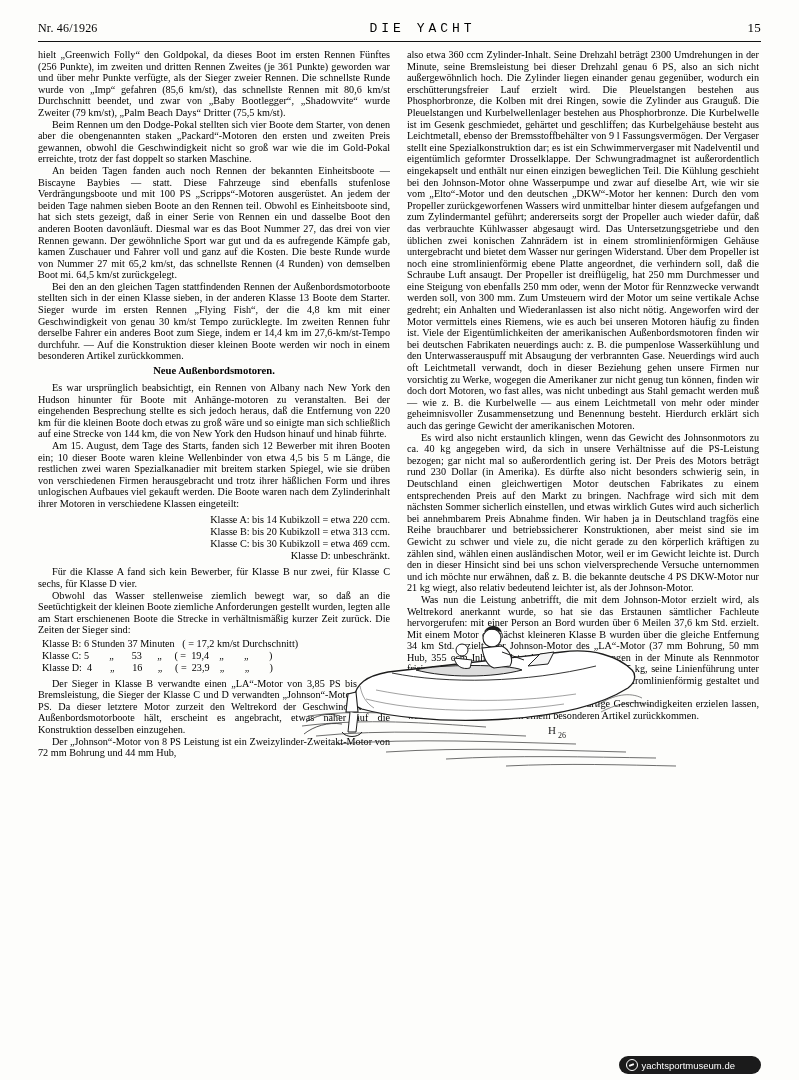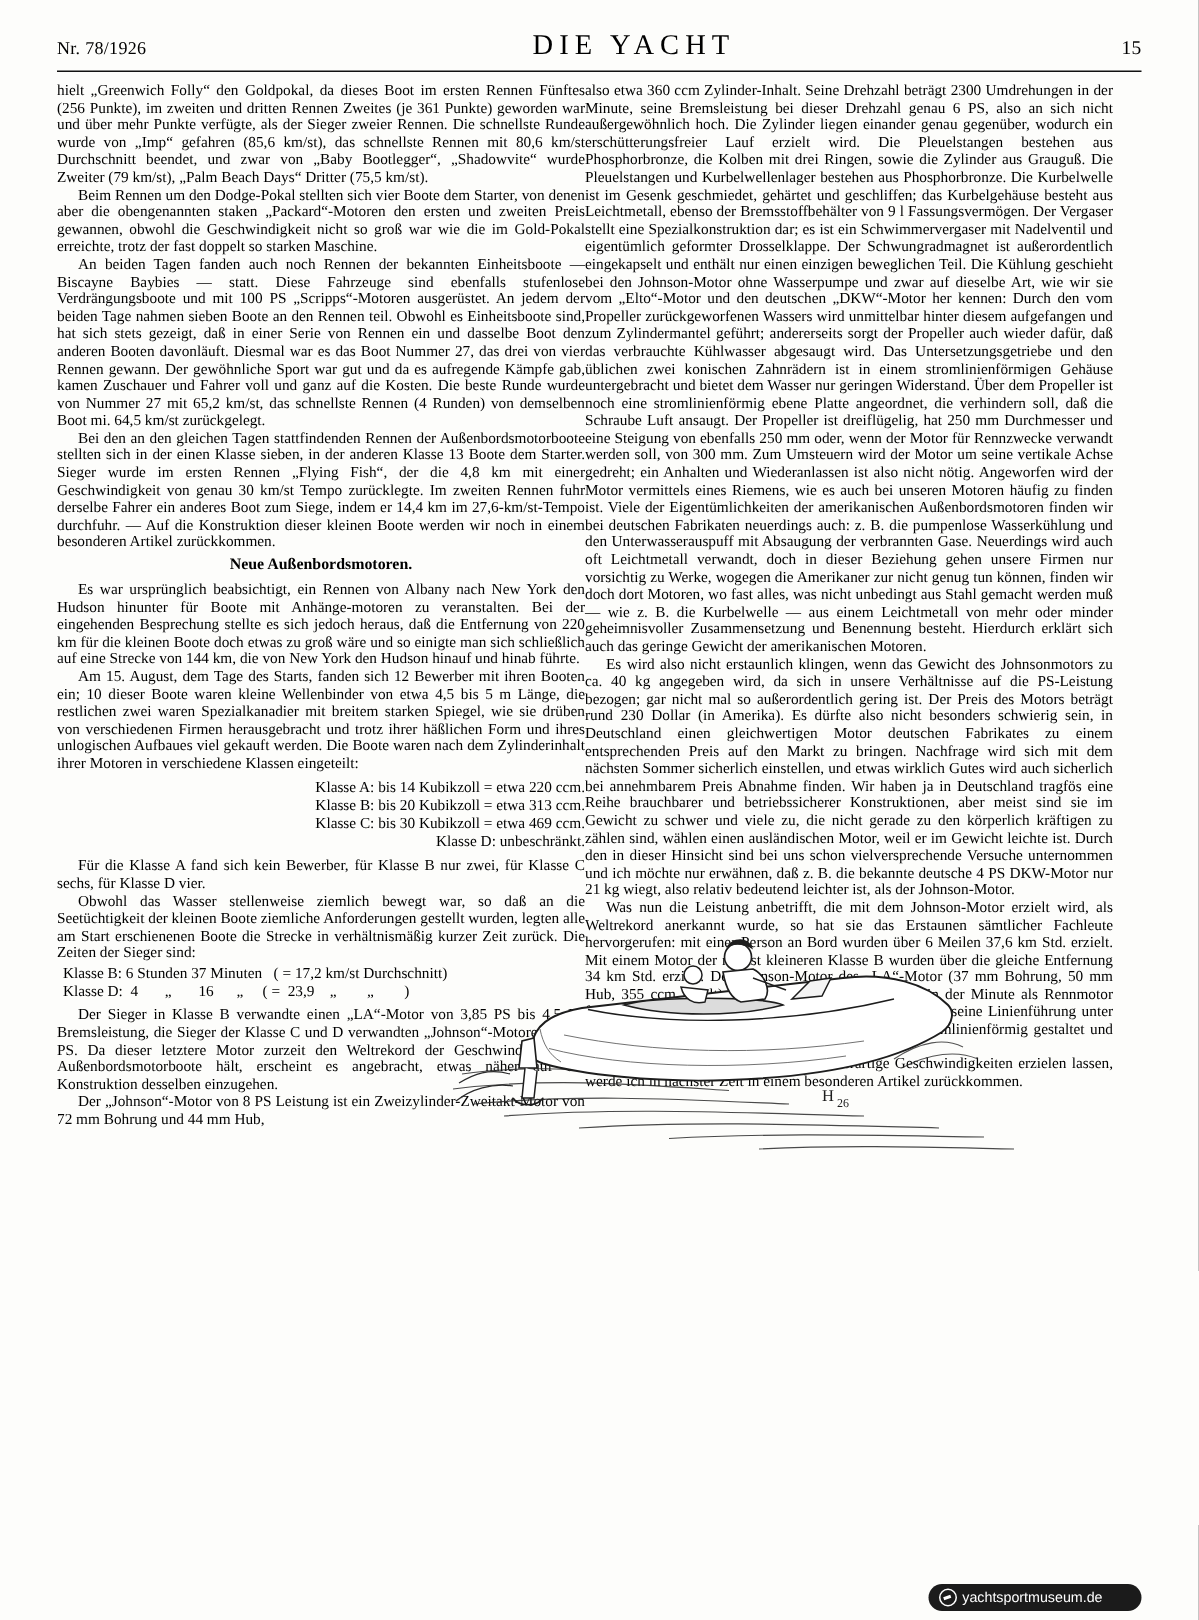--- a/index.html
+++ b/index.html
@@ -10,26 +10,26 @@
   }
   .sheet{
     position:absolute;left:38px;top:20px;right:38px;bottom:24px;
   }
   .header{
     display:flex;align-items:baseline;justify-content:space-between;
     font-size:12.5px;letter-spacing:.2px;padding-bottom:3px;
   }
   .header .issue{font-size:12px;}
   .header .title{
-    font-size:19px;letter-spacing:4px;font-weight:normal;
-    font-family:Liberation Serif, serif;
+    font-size:13px;letter-spacing:4px;font-weight:normal;
+    font-family:Liberation Mono, monospace;
   }
   .header .pageno{font-size:13px;}
   .rule{border-top:1px solid #111;margin-top:2px;margin-bottom:7px;}
-  .cols{display:flex;}
+  .cols{display:flex;gap:17px;}
   .col{width:352px;}
   p{
     margin:0 0 0 0;font-size:10.2px;line-height:11.6px;
     text-align:justify;text-justify:inter-word;
     hyphens:auto;-webkit-hyphens:auto;
   }
   p.ind{text-indent:14px;}
   h3.sub{
     font-size:10.6px;text-align:center;margin:7px 0 1px 0;font-weight:bold;
     line-height:12px;
@@ -64,21 +64,21 @@
   
   .wrapcol{position:relative;}
 </style>
 </head>
 <body>
 
 <div class="page">
   <div class="sheet">
 
     <div class="header">
-      <div class="issue">Nr. 78/1926</div>
+      <div class="issue">Nr. 46/1926</div>
       <div class="title">DIE YACHT</div>
       <div class="pageno">15</div>
     </div>
     <div class="rule"></div>
 
     <div class="cols">
 
       <div class="col">
         <p>hielt „Greenwich Folly“ den Goldpokal, da dieses Boot im ersten Rennen Fünftes (256 Punkte), im zweiten und dritten Rennen Zweites (je 361 Punkte) geworden war und über mehr Punkte verfügte, als der Sieger zweier Rennen. Die schnellste Runde wurde von „Imp“ gefahren (85,6 km/st), das schnellste Rennen mit 80,6 km/st Durchschnitt beendet, und zwar von „Baby Bootlegger“, „Shadowvite“ wurde Zweiter (79 km/st), „Palm Beach Days“ Dritter (75,5 km/st).</p>
         <p class="ind">Beim Rennen um den Dodge-Pokal stellten sich vier Boote dem Starter, von denen aber die obengenannten staken „Packard“-Motoren den ersten und zweiten Preis gewannen, obwohl die Geschwindigkeit nicht so groß war wie die im Gold-Pokal erreichte, trotz der fast doppelt so starken Maschine.</p>
@@ -95,20 +95,21 @@
           <div>Klasse B: bis 20 Kubikzoll = etwa 313 ccm.</div>
           <div>Klasse C: bis 30 Kubikzoll = etwa 469 ccm.</div>
           <div>Klasse D: unbeschränkt.</div>
         </div>
 
         <p class="ind">Für die Klasse A fand sich kein Bewerber, für Klasse B nur zwei, für Klasse C sechs, für Klasse D vier.</p>
         <p class="ind">Obwohl das Wasser stellenweise ziemlich bewegt war, so daß an die Seetüchtigkeit der kleinen Boote ziemliche Anforderungen gestellt wurden, legten alle am Start erschienenen Boote die Strecke in verhältnismäßig kurzer Zeit zurück. Die Zeiten der Sieger sind:</p>
 
         <div class="zeit">
           <div>Klasse B: 6 Stunden 37 Minuten   ( = 17,2 km/st Durchschnitt)</div>
+          <div>Klasse C: 5        „       53      „     ( =  19,4    „        „        )</div>
           <div>Klasse D:  4       „       16      „     ( =  23,9    „        „        )</div>
         </div>
 
         <p class="ind">Der Sieger in Klasse B verwandte einen „LA“-Motor von 3,85 PS bis 4,5 PS Bremsleistung, die Sieger der Klasse C und D verwandten „Johnson“-Motoren von 6 PS. Da dieser letztere Motor zurzeit den Weltrekord der Geschwindigkeit für Außenbordsmotorboote hält, erscheint es angebracht, etwas näher auf die Konstruktion desselben einzugehen.</p>
         <p class="ind">Der „Johnson“-Motor von 8 PS Leistung ist ein Zweizylinder-Zweitakt-Motor von 72 mm Bohrung und 44 mm Hub,</p>
       </div>
 
       <div class="col wrapcol">
         <p>also etwa 360 ccm Zylinder-Inhalt. Seine Drehzahl beträgt 2300 Umdrehungen in der Minute, seine Bremsleistung bei dieser Drehzahl genau 6 PS, also an sich nicht außergewöhnlich hoch. Die Zylinder liegen einander genau gegenüber, wodurch ein erschütterungsfreier Lauf erzielt wird. Die Pleuelstangen bestehen aus Phosphorbronze, die Kolben mit drei Ringen, sowie die Zylinder aus Grauguß. Die Pleuelstangen und Kurbelwellenlager bestehen aus Phosphorbronze. Die Kurbelwelle ist im Gesenk geschmiedet, gehärtet und geschliffen; das Kurbelgehäuse besteht aus Leichtmetall, ebenso der Bremsstoffbehälter von 9 l Fassungsvermögen. Der Vergaser stellt eine Spezialkonstruktion dar; es ist ein Schwimmervergaser mit Nadelventil und eigentümlich geformter Drosselklappe. Der Schwungradmagnet ist außerordentlich eingekapselt und enthält nur einen einzigen beweglichen Teil. Die Kühlung geschieht bei den Johnson-Motor ohne Wasserpumpe und zwar auf dieselbe Art, wie wir sie vom „Elto“-Motor und den deutschen „DKW“-Motor her kennen: Durch den vom Propeller zurückgeworfenen Wassers wird unmittelbar hinter diesem aufgefangen und zum Zylindermantel geführt; andererseits sorgt der Propeller auch wieder dafür, daß das verbrauchte Kühlwasser abgesaugt wird. Das Untersetzungsgetriebe und den üblichen zwei konischen Zahnrädern ist in einem stromlinienförmigen Gehäuse untergebracht und bietet dem Wasser nur geringen Widerstand. Über dem Propeller ist noch eine stromlinienförmig ebene Platte angeordnet, die verhindern soll, daß die Schraube Luft ansaugt. Der Propeller ist dreiflügelig, hat 250 mm Durchmesser und eine Steigung von ebenfalls 250 mm oder, wenn der Motor für Rennzwecke verwandt werden soll, von 300 mm. Zum Umsteuern wird der Motor um seine vertikale Achse gedreht; ein Anhalten und Wiederanlassen ist also nicht nötig. Angeworfen wird der Motor vermittels eines Riemens, wie es auch bei unseren Motoren häufig zu finden ist. Viele der Eigentümlichkeiten der amerikanischen Außenbordsmotoren finden wir bei deutschen Fabrikaten neuerdings auch: z. B. die pumpenlose Wasserkühlung und den Unterwasserauspuff mit Absaugung der verbrannten Gase. Neuerdings wird auch oft Leichtmetall verwandt, doch in dieser Beziehung gehen unsere Firmen nur vorsichtig zu Werke, wogegen die Amerikaner zur nicht genug tun können, finden wir doch dort Motoren, wo fast alles, was nicht unbedingt aus Stahl gemacht werden muß — wie z. B. die Kurbelwelle — aus einem Leichtmetall von mehr oder minder geheimnisvoller Zusammensetzung und Benennung besteht. Hierdurch erklärt sich auch das geringe Gewicht der amerikanischen Motoren.</p>
         <p class="ind">Es wird also nicht erstaunlich klingen, wenn das Gewicht des Johnsonmotors zu ca. 40 kg angegeben wird, da sich in unsere Verhältnisse auf die PS-Leistung bezogen; gar nicht mal so außerordentlich gering ist. Der Preis des Motors beträgt rund 230 Dollar (in Amerika). Es dürfte also nicht besonders schwierig sein, in Deutschland einen gleichwertigen Motor deutschen Fabrikates zu einem entsprechenden Preis auf den Markt zu bringen. Nachfrage wird sich mit dem nächsten Sommer sicherlich einstellen, und etwas wirklich Gutes wird auch sicherlich bei annehmbarem Preis Abnahme finden. Wir haben ja in Deutschland tragfös eine Reihe brauchbarer und betriebssicherer Konstruktionen, aber meist sind sie im Gewicht zu schwer und viele zu, die nicht gerade zu den körperlich kräftigen zu zählen sind, wählen einen ausländischen Motor, weil er im Gewicht leichte ist. Durch den in dieser Hinsicht sind bei uns schon vielversprechende Versuche unternommen und ich möchte nur erwähnen, daß z. B. die bekannte deutsche 4 PS DKW-Motor nur 21 kg wiegt, also relativ bedeutend leichter ist, als der Johnson-Motor.</p>

